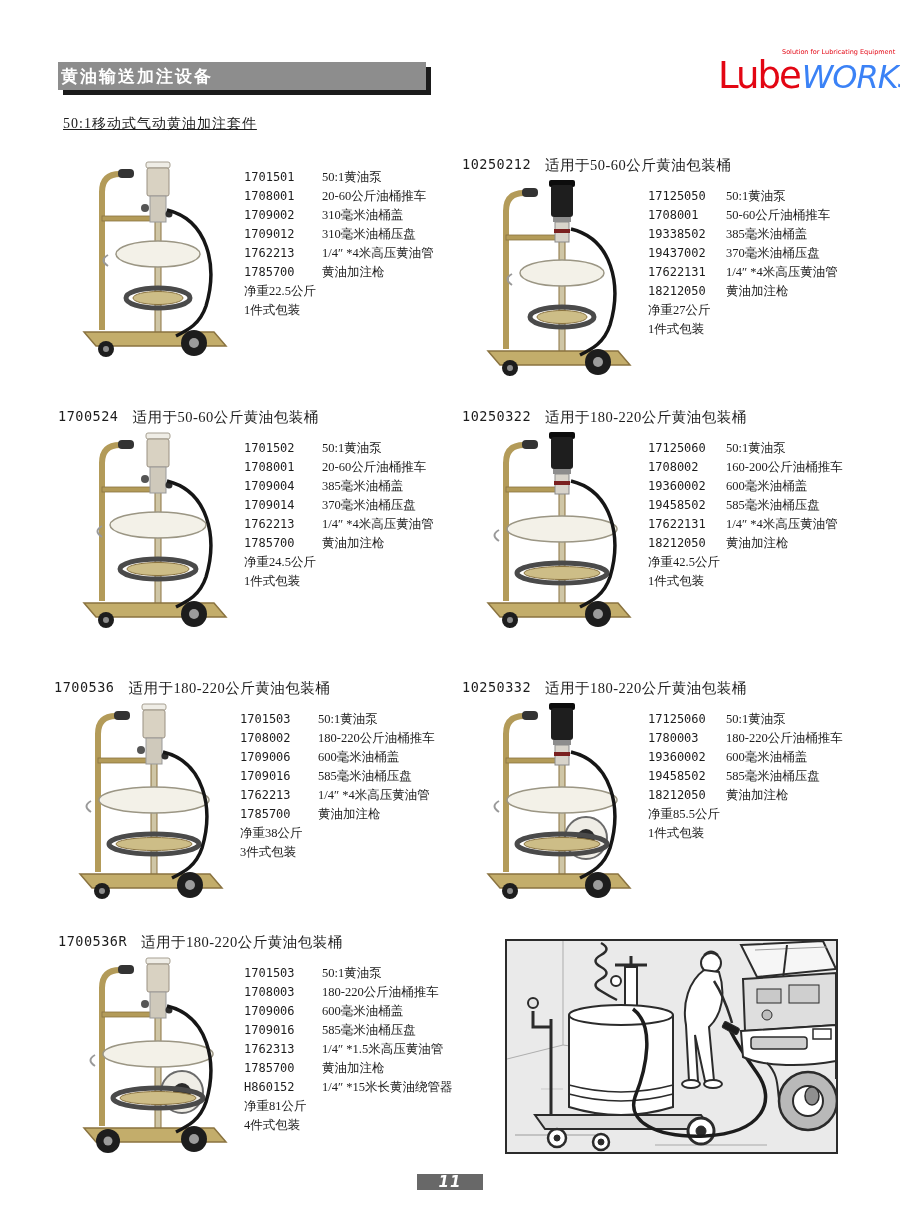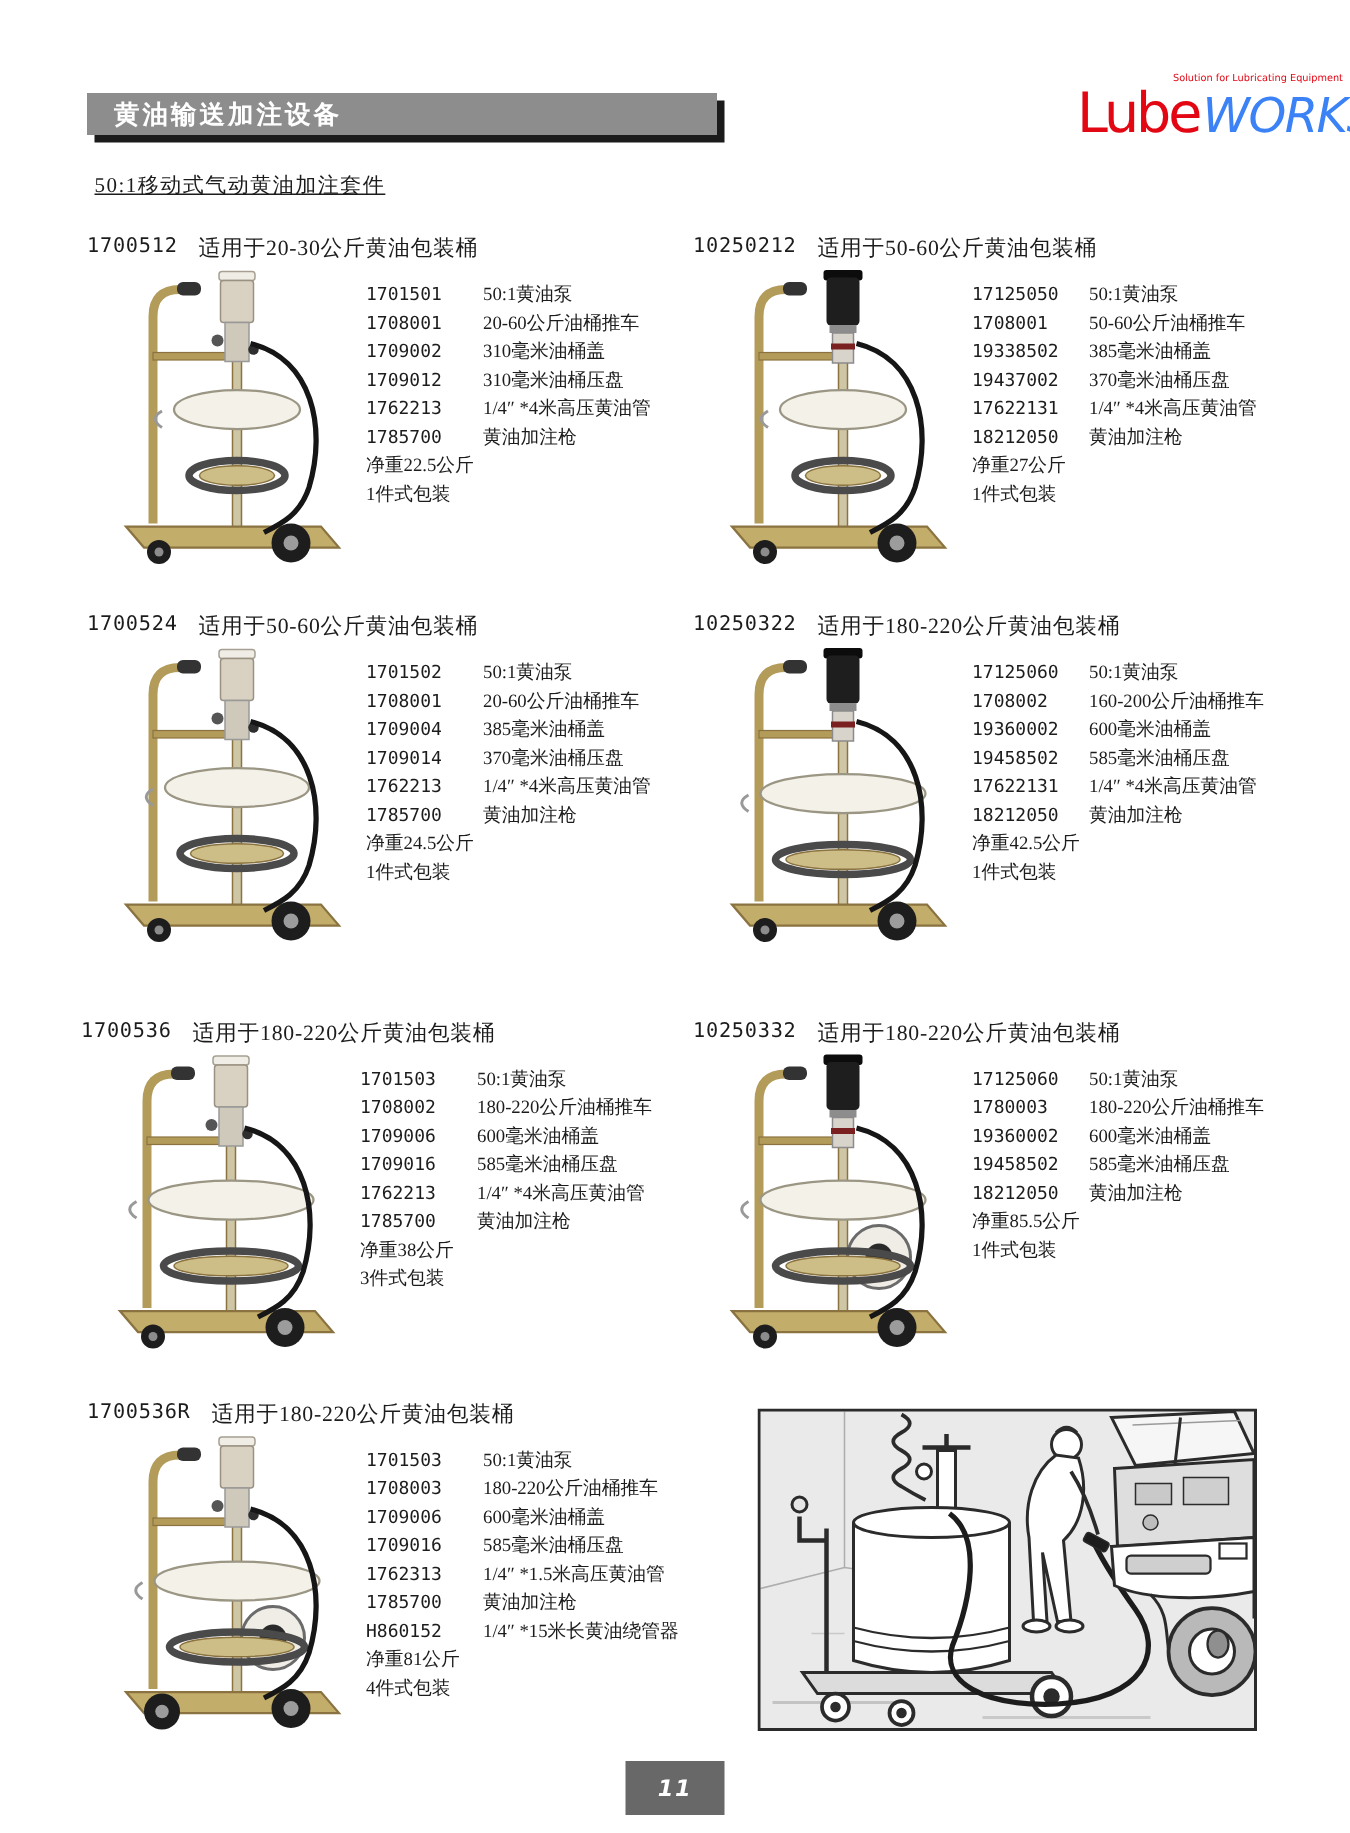--- a/index.html
+++ b/index.html
@@ -2,23 +2,23 @@
 <html style="--accent-red: #e30613; --bar-gray: #8d8d8d; --shadow-dark: #1b1b1b; --pagenum-gray: #686868;"><head>
 <meta charset="utf-8">
 <style>
   html,body{margin:0;padding:0;background:#fff;}
   .page{
     position:relative;width:900px;height:1222px;background:#fff;overflow:hidden;
     font-family:"Liberation Serif","DejaVu Serif",serif;color:#1c1c1c;
   }
   
   .header-bar{
-    position:absolute;left:58px;top:62px;width:420px;height:28px;
+    position:absolute;left:58px;top:62px;width:368px;height:28px;
     background:var(--bar-gray,#8d8d8d);box-shadow:5px 5px 0 var(--shadow-dark,#1b1b1b);
-    display:flex;align-items:center;padding-left:18px;box-sizing:border-box;
+    display:flex;align-items:center;padding-left:3px;box-sizing:border-box;
   }
   .header-bar .t{color:#fff;font-size:17px;font-weight:bold;letter-spacing:2px;}
   
   .logo{position:absolute;left:680px;top:48px;width:195px;margin-left:38px;}
   .logo-tagline{color:var(--accent-red,#e30613);font:6.5px "DejaVu Sans",sans-serif;margin-left:64px;margin-bottom:1px;}
   .logo-row{display:flex;align-items:baseline;line-height:1;}
   .logo-lube{color:var(--accent-red,#e30613);font-family:"DejaVu Sans",sans-serif;font-weight:normal;font-size:37px;letter-spacing:-2px;}
   .logo-works{color:#3b82f6;font-family:"DejaVu Sans",sans-serif;font-style:italic;font-weight:normal;font-size:32px;letter-spacing:-1px;margin-left:2px;}
   .logo-dot{color:#141414;font-weight:bold;font-size:27px;}
   .logo-tm{color:#141414;font:bold 7px "DejaVu Sans",sans-serif;margin-left:1px;}
@@ -32,21 +32,21 @@
   .photo-box{width:186px;height:206px;flex:none;display:flex;justify-content:center;align-items:flex-start;}
   .parts{padding-top:10px;font-size:12.5px;line-height:19px;white-space:nowrap;}
   .part-row{display:flex;}
   .part-code{font-family:"DejaVu Sans Mono","Liberation Mono",monospace;font-size:12px;width:78px;flex:none;}
   .note-row{display:block;}
   
   .illustration{position:absolute;left:505px;top:939px;width:333px;height:215px;}
   .illustration svg{display:block;width:100%;height:100%;}
   
   .page-num{
-    position:absolute;left:417px;top:1174px;width:66px;height:36px;
+    position:absolute;left:417px;top:1174px;width:66px;height:16px;
     background:var(--pagenum-gray,#686868);color:#fff;
     font:italic bold 15px "DejaVu Sans",sans-serif;letter-spacing:1px;
     display:flex;align-items:center;justify-content:center;
   }
 </style>
 </head>
 <body>
 
 <div class="page">
 
@@ -60,24 +60,20 @@
       <span class="logo-lube">Lube</span>
       <span class="logo-works">WORKS</span>
       <span class="logo-dot">.</span>
       <span class="logo-tm">TM</span>
     </div>
   </div>
 
   <div class="subtitle">50:1移动式气动黄油加注套件</div>
 
   <section class="product" style="left:58px;top:156px">
-  <div class="section-title">
-    <span class="p-code">1700512</span>
-    <span class="p-title">适用于20-30公斤黄油包装桶</span>
-  </div>
   <div class="section-body">
     <div class="photo-box">
           <svg viewBox="0 0 170 200" width="170" height="200" xmlns="http://www.w3.org/2000/svg">
             <path d="M36,172 L36,34 Q36,16 54,16 L66,16" fill="none" stroke="#b39b59" stroke-width="6"></path>
             <rect x="52" y="11" width="16" height="9" rx="4" fill="#333"></rect>
             <rect x="36" y="58" width="56" height="5" fill="#b39b59" stroke="#8a7340" stroke-width="0.8"></rect>
             <rect x="89" y="62" width="6" height="114" fill="#cfc6a6" stroke="#8a7340" stroke-width="1"></rect>
             <rect x="80" y="4" width="24" height="6" rx="2" fill="#efede6" stroke="#a7a092"></rect>
             <rect x="81" y="10" width="22" height="28" rx="2" fill="#d9d2c2" stroke="#9a9182"></rect>
             <rect x="84" y="38" width="16" height="26" fill="#cfc9bb" stroke="#999"></rect>

